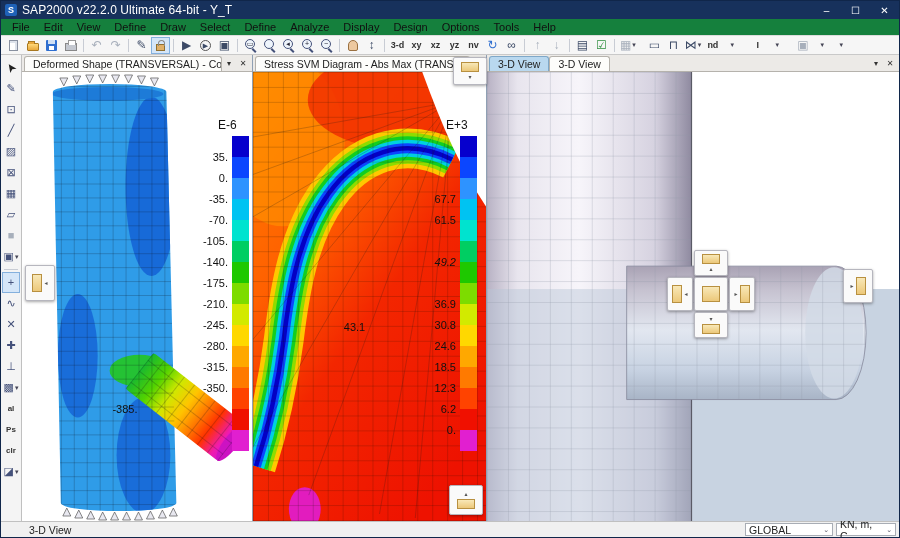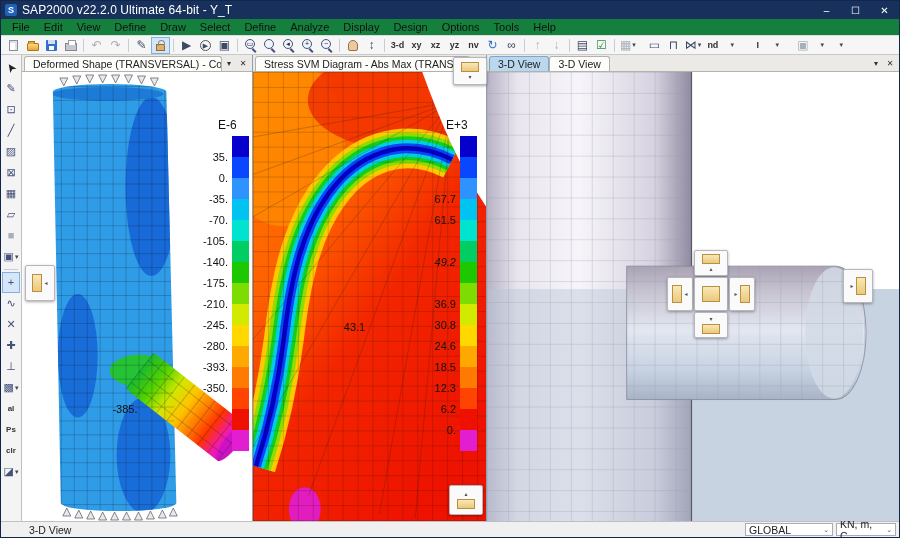--- a/index.html
+++ b/index.html
@@ -433,21 +433,21 @@
             <div class="lbl" style="top: 85px; left: 0px; width: 206px; text-align: right;">35.</div>
             <div class="lbl" style="top: 106px; left: 0px; width: 206px; text-align: right;">0.</div>
             <div class="lbl" style="top: 127px; left: 0px; width: 206px; text-align: right;">-35.</div>
             <div class="lbl" style="top: 148px; left: 0px; width: 206px; text-align: right;">-70.</div>
             <div class="lbl" style="top: 169px; left: 0px; width: 206px; text-align: right;">-105.</div>
             <div class="lbl" style="top: 190px; left: 0px; width: 206px; text-align: right;">-140.</div>
             <div class="lbl" style="top: 211px; left: 0px; width: 206px; text-align: right;">-175.</div>
             <div class="lbl" style="top: 232px; left: 0px; width: 206px; text-align: right;">-210.</div>
             <div class="lbl" style="top: 253px; left: 0px; width: 206px; text-align: right;">-245.</div>
             <div class="lbl" style="top: 274px; left: 0px; width: 206px; text-align: right;">-280.</div>
-            <div class="lbl" style="top: 295px; left: 0px; width: 206px; text-align: right;">-393.</div>
+            <div class="lbl" style="top: 295px; left: 0px; width: 206px; text-align: right;">-315.</div>
             <div class="lbl" style="top: 316px; left: 0px; width: 206px; text-align: right;">-350.</div>
             <div class="lbl" style="top: 337px; left: 0px; width: 206px; text-align: center;">-385.</div>
           </div>
       </div>
     </div>
 
     <div class="panel p2">
       <div class="tabbar">
         <div class="tab grow">Stress SVM Diagram - Abs Max  (TRANSVERSAL)</div>
         <div class="tab-ctl">▾</div>

